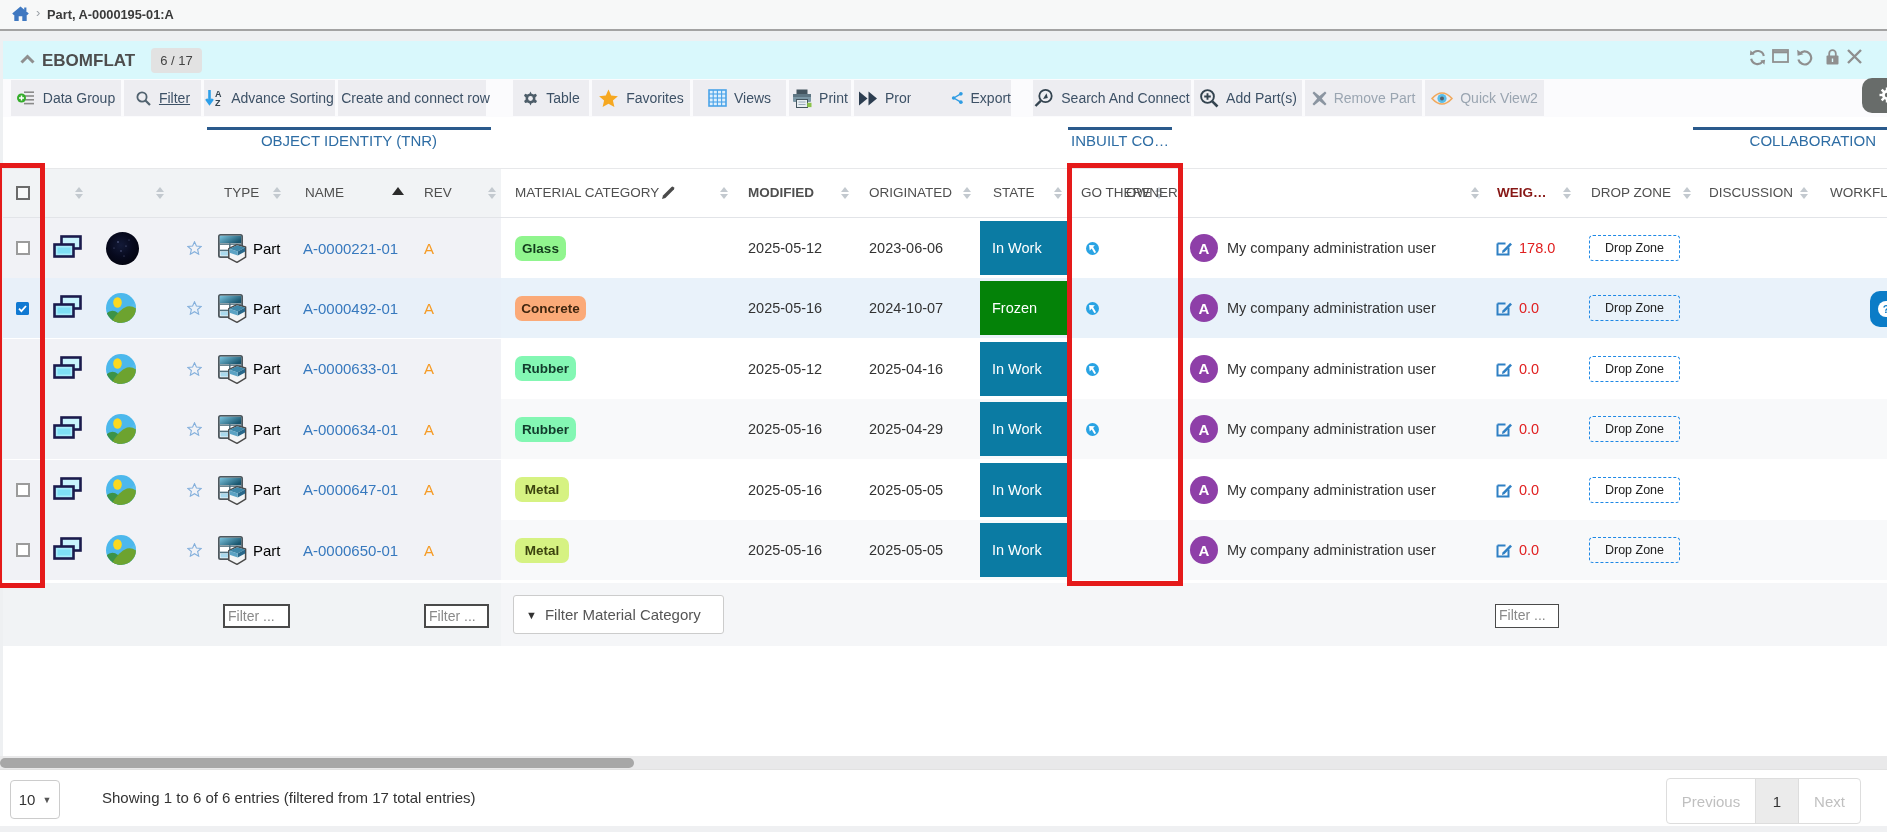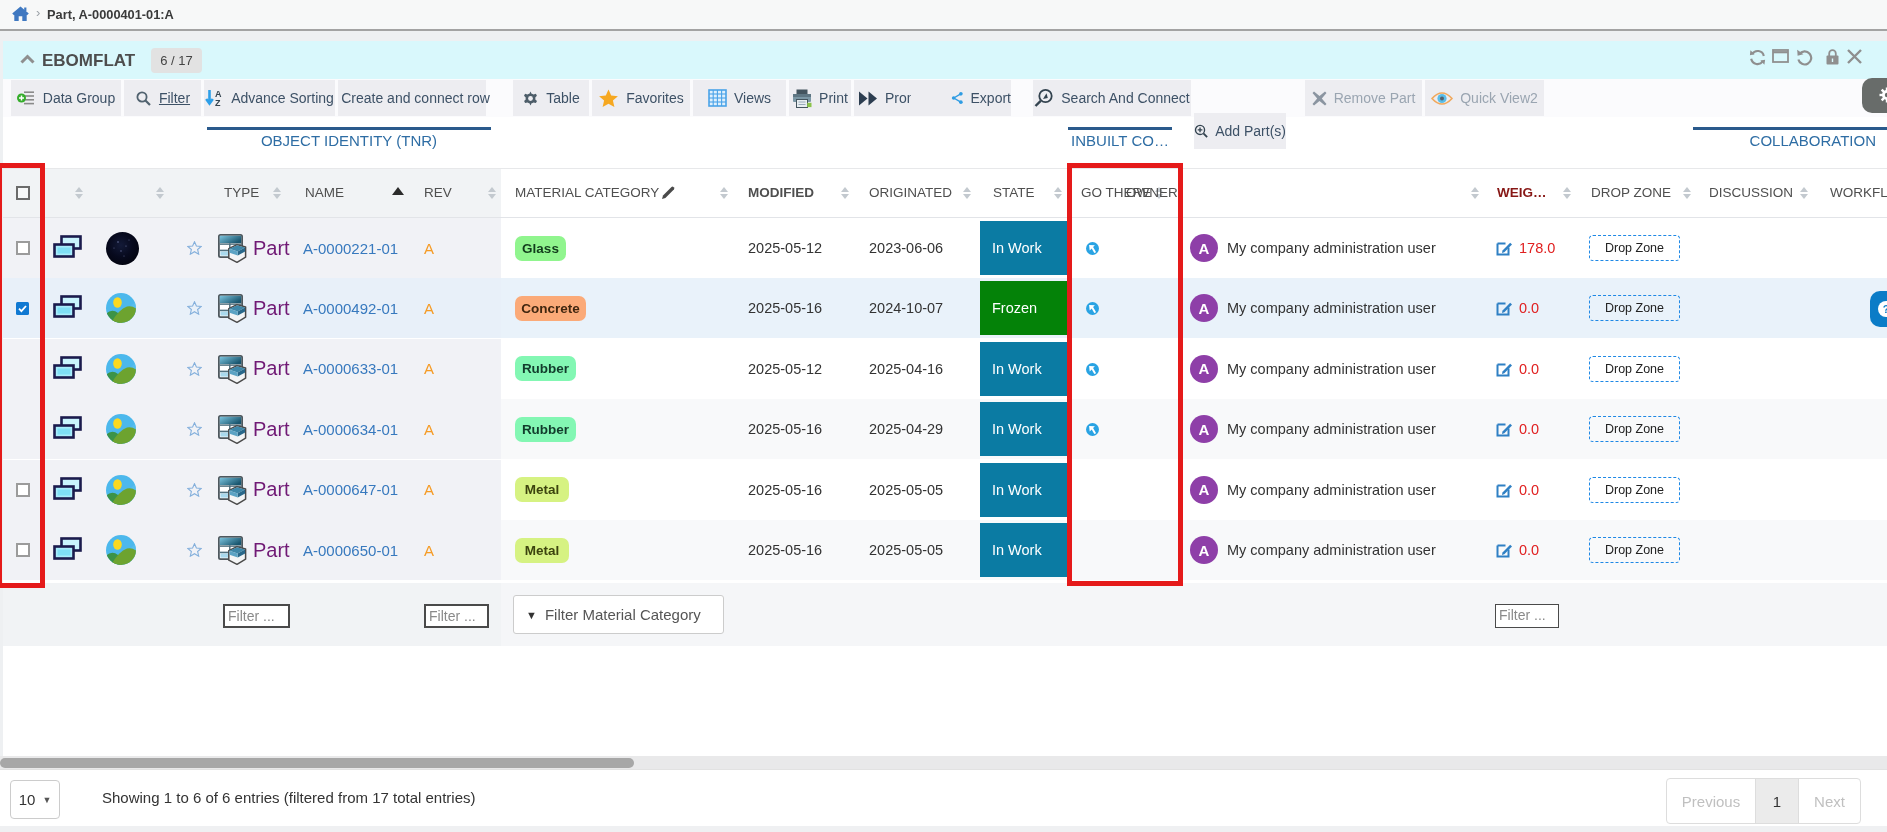--- a/index.html
+++ b/index.html
@@ -34,21 +34,21 @@
 .sort:before { top:1px; border-bottom:5px solid #c3c9cf; }
 .sort:after { bottom:1px; border-top:5px solid #c3c9cf; }
 
 
 .row { position:absolute; left:3px; width:1884px; height:60px; border-bottom:1px solid #e9eaec; }
 .row .lbg { position:absolute; left:0; top:0; width:498px; height:60px; }
 .row .rbg { position:absolute; left:498px; top:0; width:1386px; height:60px; }
 .cell { position:absolute; top:0; height:60px; display:flex; align-items:center; }
 .link { color:#3779be; font-size:15px; }
 .rev { color:#f59b25; font-size:15px; }
-.ptxt { color:#701a75; font-size:20px; }
+.ptxt { color:#000000; font-size:15px; }
 .datetxt { color:#333; font-size:14.5px; }
 .chip { height:25px; border-radius:7px; display:flex; align-items:center; justify-content:center; font-size:13.5px; font-weight:bold; }
 .state { position:absolute; left:977px; top:0px; width:90px; height:60px; color:#fff; font-size:14.5px; display:flex; align-items:center; padding-left:12px; }
 .avatar { width:28px; height:28px; border-radius:50%; background:#8e3fa8; color:#fff; font-size:15px; font-weight:bold; display:flex; align-items:center; justify-content:center; }
 .ownertxt { color:#333; font-size:14.5px; margin-left:9px; }
 .wnum { color:#e02020; font-size:14.5px; margin-left:6px; }
 .dropz { position:absolute; left:1586px; top:17px; width:91px; height:26px; border:1.7px dashed #1e88e5; border-radius:4px; color:#222; font-size:12.5px; font-weight:normal; display:flex; align-items:center; justify-content:center; background:transparent; }
 .cb { position:absolute; left:13px; top:23px; width:14px; height:14px; border:2px solid #9b9b9b; background:#fff; }
 
 
@@ -70,21 +70,21 @@
 <body>
 <div id="page">
   <div class="abs" style="left:3px; top:117px; width:1884px; height:639px; background:#ffffff;"></div>
 
   <div class="abs" id="crumb">
     <svg class="abs" style="left:12px; top:6px;" width="17" height="16" viewBox="0 0 17 16">
         <path d="M8.5 0.5 L16.8 7.6 L15 9.3 L14.7 8.9 L14.7 15 L10.3 15 L10.3 10.2 L6.7 10.2 L6.7 15 L2.3 15 L2.3 8.9 L2 9.3 L0.2 7.6 Z" fill="#3f78c1"></path>
         <rect x="12.2" y="1.5" width="2.2" height="3.5" fill="#3f78c1"></rect>
       </svg>
     <span class="chev">›</span>
-    <span class="txt">Part, A-0000401-01:A</span>
+    <span class="txt">Part, A-0000195-01:A</span>
   </div>
 
   <div class="abs" id="panelhead">
     <svg class="abs" style="left:17px; top:13px;" width="15" height="10" viewBox="0 0 15 10">
         <path d="M1.5 8.5 L7.5 2.5 L13.5 8.5" stroke="#8f8f8f" stroke-width="3" fill="none"></path>
       </svg>
     <span id="ptitle">EBOMFLAT</span>
     <span id="pbadge">6 / 17</span>
   </div>
 
@@ -209,21 +209,21 @@
         <span>Export</span>
       </div>
     <div class="tbtn" style="left:1030px; width:158px;">
         <svg width="20" height="20" viewBox="0 0 20 20">
           <circle cx="11.5" cy="8" r="6.2" fill="none" stroke="#33434f" stroke-width="1.8"></circle>
           <line x1="6.7" y1="12.8" x2="1.5" y2="18" stroke="#33434f" stroke-width="2.4"></line>
           <path d="M9 11 L12.5 5.2 L13.8 10 Z" fill="#33434f"></path>
         </svg>
         <span>Search And Connect</span>
       </div>
-    <div class="tbtn" style="left:1191px; width:92px;margin-top:33px;">
+    <div class="tbtn" style="left:1191px; width:108px;">
         <svg width="20" height="20" viewBox="0 0 20 20">
           <circle cx="8.5" cy="8.5" r="6.4" fill="none" stroke="#33434f" stroke-width="1.9"></circle>
           <path d="M8.5 5.2 v6.6 M5.2 8.5 h6.6" stroke="#33434f" stroke-width="1.9"></path>
           <line x1="13.3" y1="13.3" x2="18.5" y2="18.5" stroke="#33434f" stroke-width="2.6"></line>
         </svg>
         <span>Add Part(s)</span>
       </div>
     <div class="tbtn dis" style="left:1302px; width:117px;">
         <svg width="15" height="15" viewBox="0 0 15 15">
           <path d="M2 0.5 L7.5 5 L13 0.5 L14.5 2 L9.8 7.5 L14.5 13 L13 14.5 L7.5 10 L2 14.5 L0.5 13 L5.2 7.5 L0.5 2 Z" fill="#8b95a1"></path>

